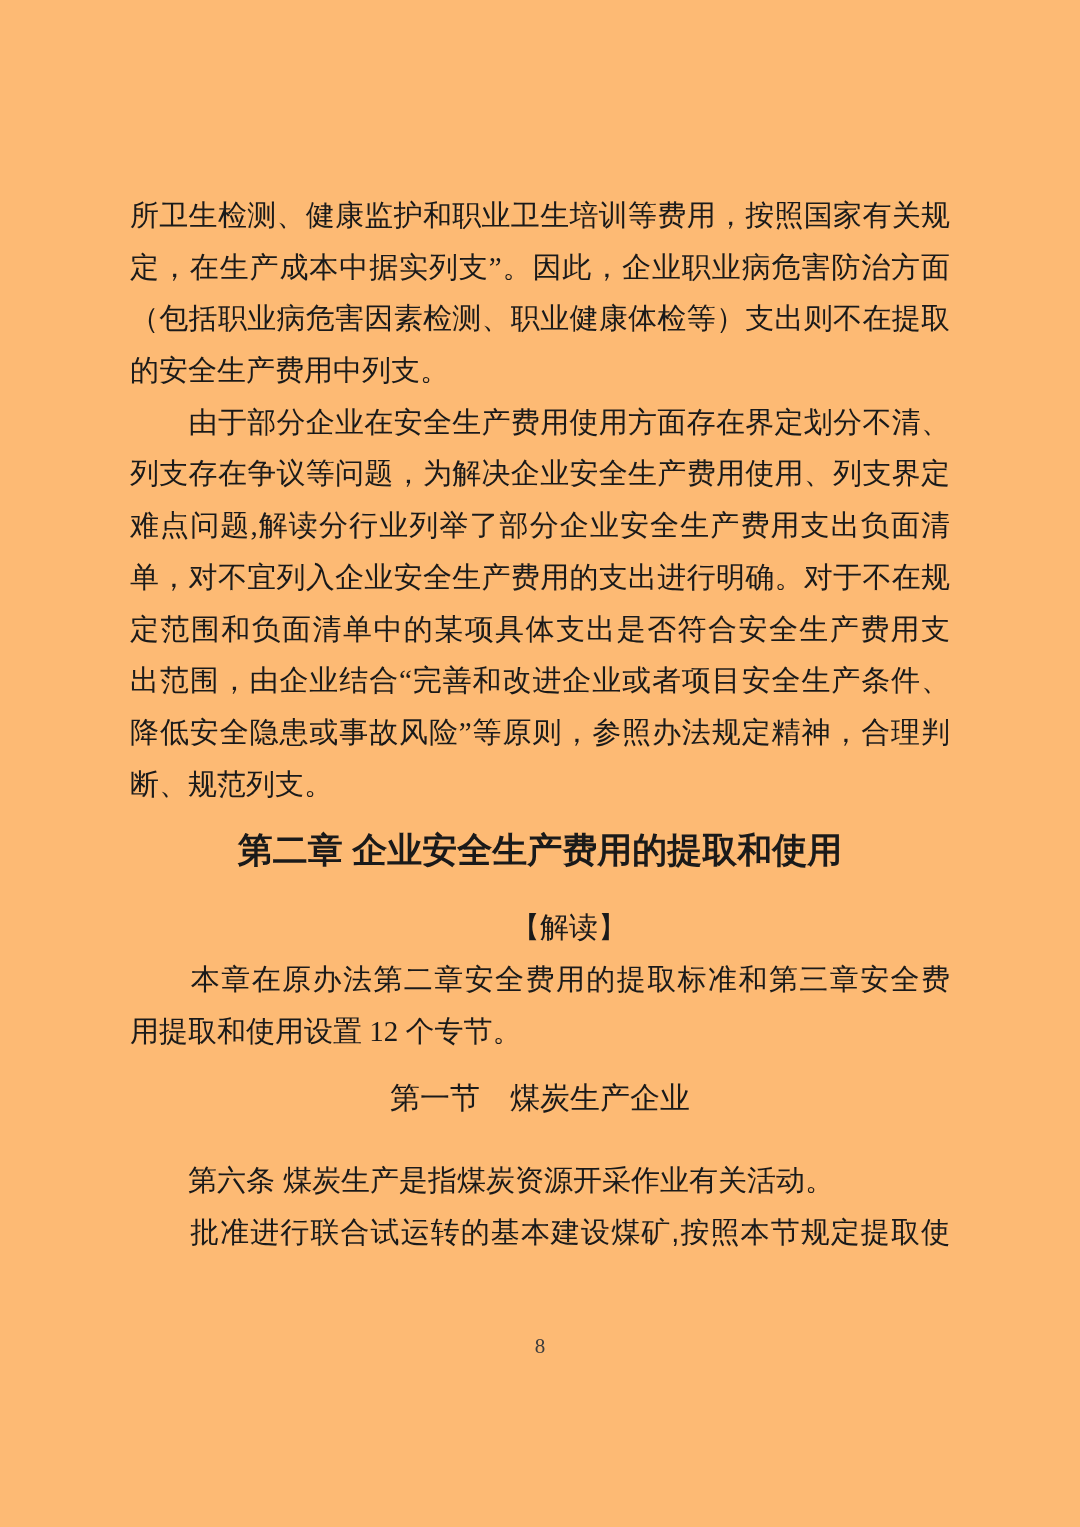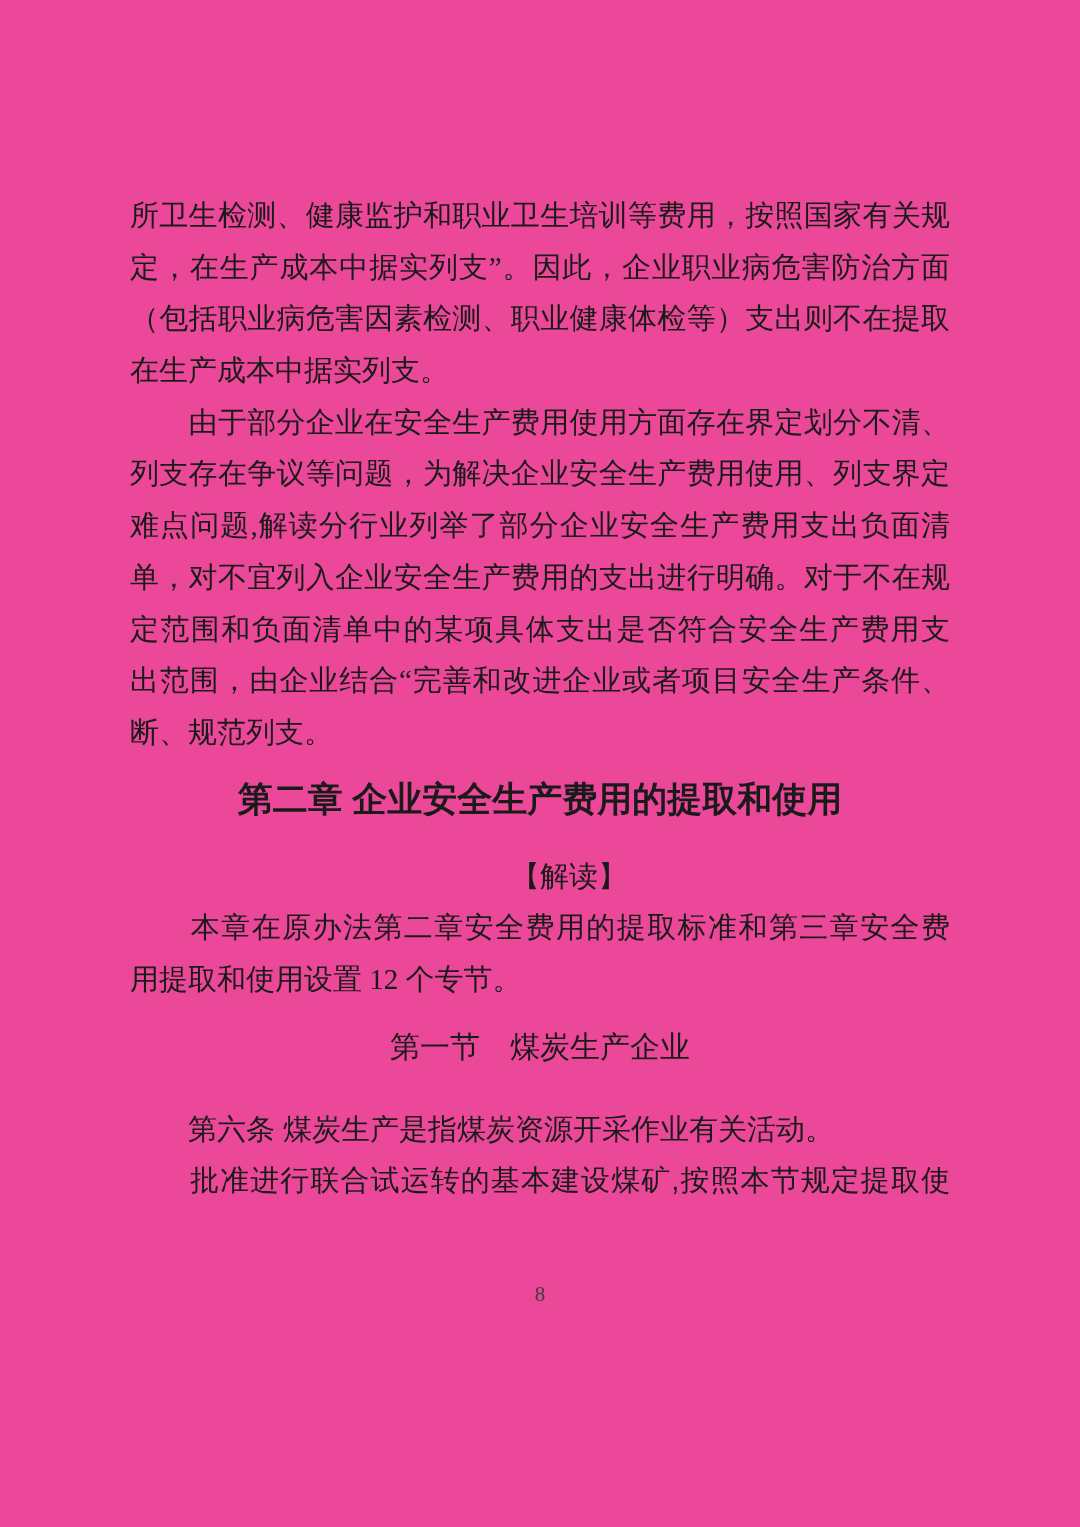--- a/index.html
+++ b/index.html
@@ -4,21 +4,21 @@
 <style>
   html, body {
     margin: 0;
     padding: 0;
     background: #ffffff;
   }
   .page {
     position: relative;
     width: 1080px;
     height: 1527px;
-    background: #ec4899;
+    background: #fdba74;
     overflow: hidden;
     color: #1a1a1a;
     font-family: "Liberation Serif", "DejaVu Serif", serif;
   }
   .body-text {
     padding: 190px 130px 0 130px; 
   }
   .para { margin: 0; }
   .line {
     height: 51.7px;
@@ -74,29 +74,30 @@
 </style>
 </head>
 <body>
 
 <div class="page">
   <div class="body-text" id="blocks-host">
       <div class="para body">
         <div class="line j">所卫生检测、健康监护和职业卫生培训等费用，按照国家有关规</div>
         <div class="line j">定，在生产成本中据实列支”。因此，企业职业病危害防治方面</div>
         <div class="line j">（包括职业病危害因素检测、职业健康体检等）支出则不在提取</div>
-        <div class="line">在生产成本中据实列支。</div>
+        <div class="line">的安全生产费用中列支。</div>
       </div>
       <div class="para body">
         <div class="line j">　　由于部分企业在安全生产费用使用方面存在界定划分不清、</div>
         <div class="line j">列支存在争议等问题，为解决企业安全生产费用使用、列支界定</div>
         <div class="line j">难点问题,解读分行业列举了部分企业安全生产费用支出负面清</div>
         <div class="line j">单，对不宜列入企业安全生产费用的支出进行明确。对于不在规</div>
         <div class="line j">定范围和负面清单中的某项具体支出是否符合安全生产费用支</div>
         <div class="line j">出范围，由企业结合“完善和改进企业或者项目安全生产条件、</div>
+        <div class="line j">降低安全隐患或事故风险”等原则，参照办法规定精神，合理判</div>
         <div class="line">断、规范列支。</div>
       </div>
       <div class="chapter-heading">第二章 企业安全生产费用的提取和使用</div>
       <div class="label">　　【解读】</div>
       <div class="para body">
         <div class="line j">　　本章在原办法第二章安全费用的提取标准和第三章安全费</div>
         <div class="line">用提取和使用设置 12 个专节。</div>
       </div>
       <div class="section-heading">第一节　煤炭生产企业</div>
       <div class="para bold-lead">

